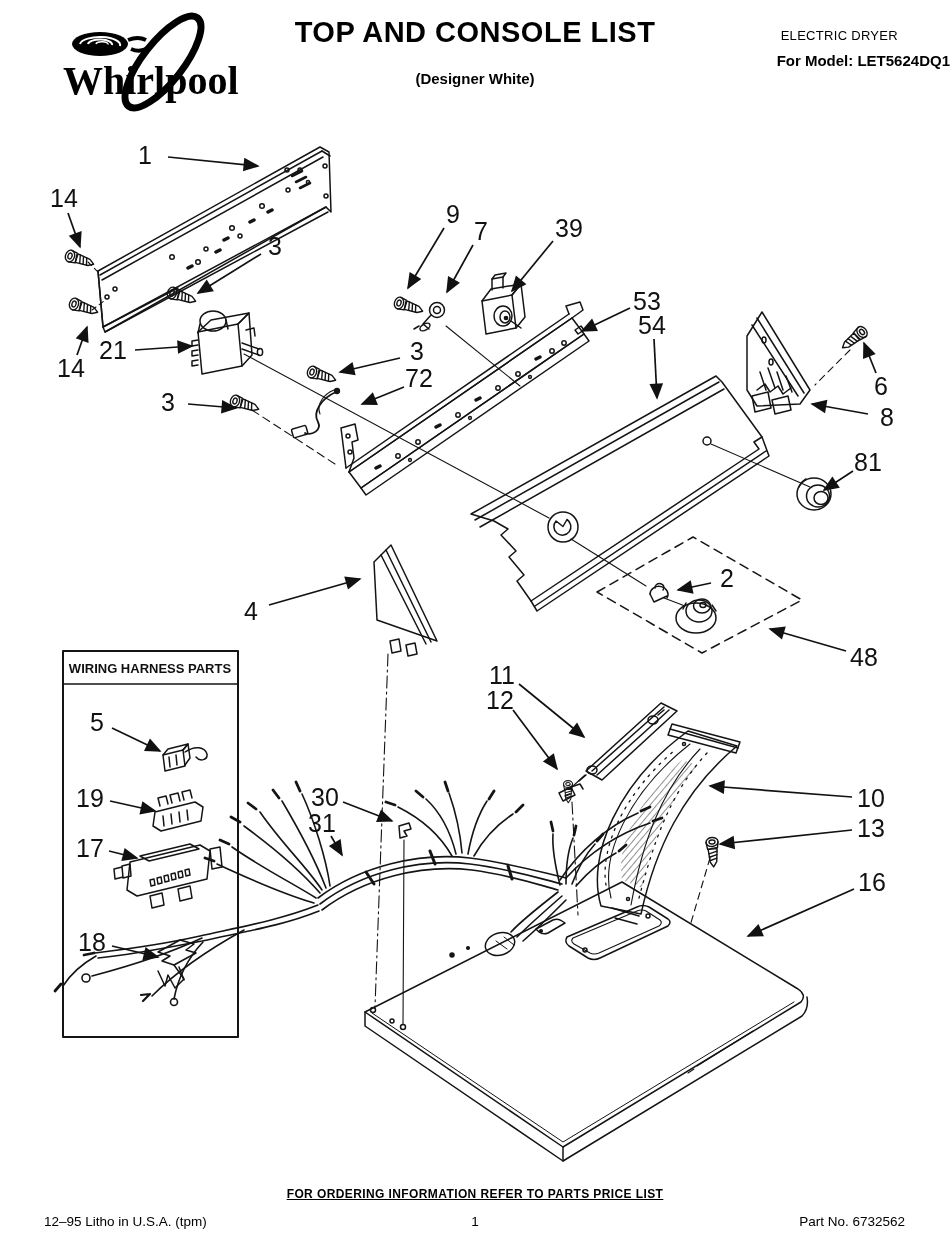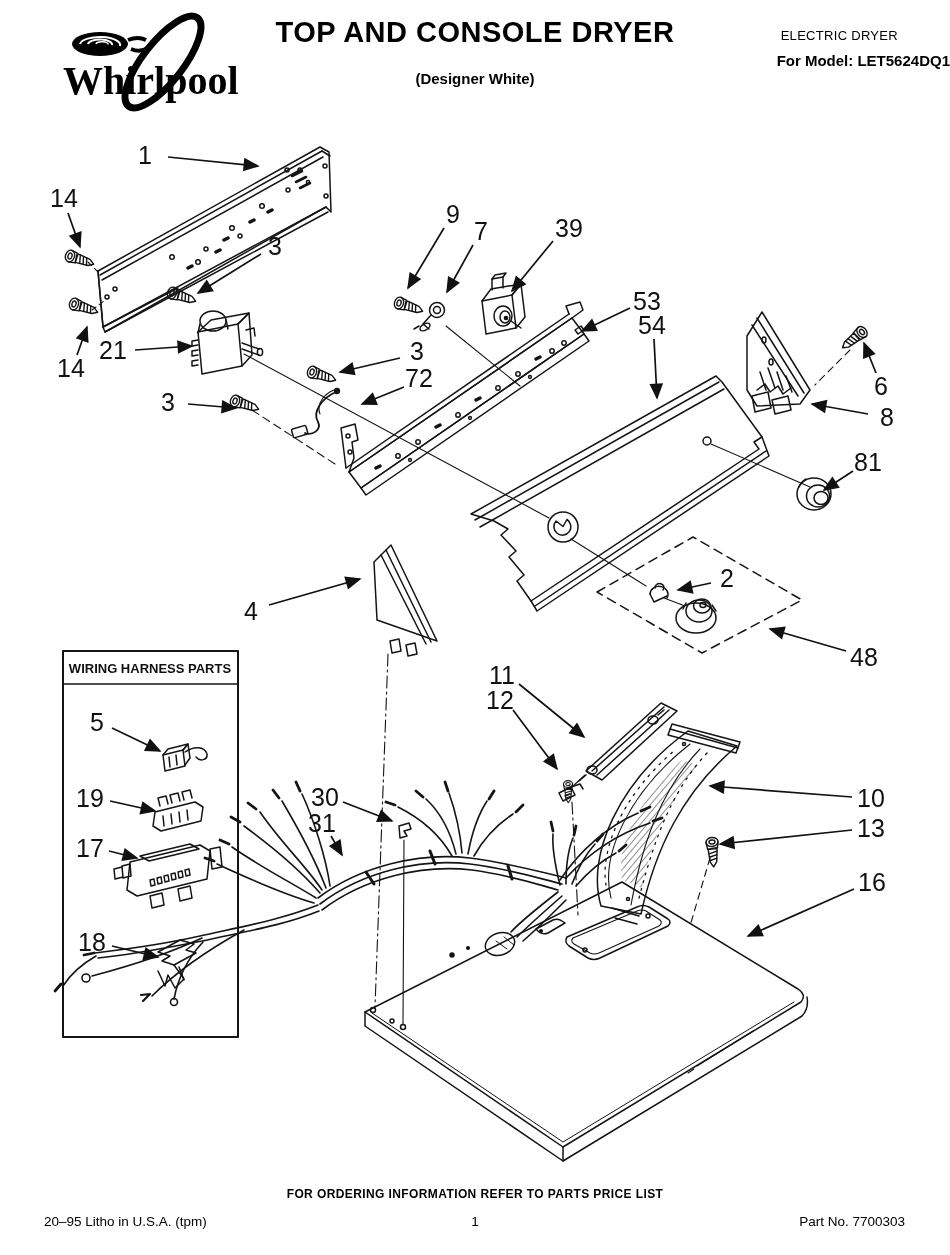--- a/index.html
+++ b/index.html
@@ -4,21 +4,21 @@
 <style>
   html,body{margin:0;padding:0;background:#e8e8e8;}
   .page{position:relative;width:950px;height:1255px;background:#fff;overflow:hidden;
         font-family:"Liberation Sans",sans-serif;color:#000;}
   .hdr-center{position:absolute;left:0;right:0;top:0;text-align:center;pointer-events:none;}
   .hdr-title{margin-top:16px;font-size:29px;font-weight:bold;letter-spacing:.5px;}
   .hdr-model{margin-top:3px;font-size:15px;font-weight:bold;text-align:right;}
   .hdr-finish{margin-top:1px;font-size:15px;font-weight:bold;text-align:center;}
   .hdr-type{position:absolute;top:28px;right:52px;font-size:13px;letter-spacing:.3px;}
   .ftr-note{position:absolute;left:0;right:0;top:1187px;text-align:center;
-            font-size:12px;font-weight:bold;letter-spacing:.4px;}
+            font-size:12px;font-weight:bold;letter-spacing:.4px;text-decoration:underline;}
   .ftr-litho{position:absolute;left:44px;top:1214px;font-size:13.5px;}
   .ftr-page{position:absolute;left:0;right:0;top:1214px;text-align:center;font-size:13.5px;}
   .ftr-part{position:absolute;right:45px;top:1214px;font-size:13.5px;}
   svg.diagram{position:absolute;left:0;top:0;}
   svg.diagram .callout-num{font-family:"Liberation Sans",sans-serif;font-size:25px;fill:#111;
             text-anchor:middle;}
   svg.diagram .callout-arrow{stroke:#111;stroke-width:1.7;}
   .logo{position:absolute;left:55px;top:10px;}
 </style>
 </head>
@@ -32,21 +32,21 @@
       <ellipse cx="45" cy="34" rx="28" ry="12" fill="#000"></ellipse>
       <path d="M25,34 a20,8 0 1 1 40,2" fill="none" stroke="#fff" stroke-width="2"></path>
       <path d="M33,34 a12,5 0 1 1 24,1" fill="none" stroke="#fff" stroke-width="2"></path>
       <path d="M41,34 a6,2.5 0 1 1 12,.5" fill="none" stroke="#fff" stroke-width="1.6"></path>
       <path d="M73,30 q10,-4 18,0 M76,39 q9,4 17,-1" stroke="#000" stroke-width="4" fill="none"></path>
     </g>
     <text x="8" y="84" font-family="Liberation Serif,serif" font-weight="bold" font-size="40" fill="#000">Whirlpool</text>
   </svg>
 
   <div class="hdr-center">
-    <div class="hdr-title">TOP AND CONSOLE DRYER</div>
+    <div class="hdr-title">TOP AND CONSOLE LIST</div>
     <div class="hdr-model">For Model: LET5624DQ1</div>
     <div class="hdr-finish">(Designer White)</div>
   </div>
   <div class="hdr-type">ELECTRIC DRYER</div>
 
   <svg class="diagram" width="950" height="1255" viewBox="0 0 950 1255">
     <defs>
       <marker id="arrowhead" markerWidth="11" markerHeight="9" refX="9" refY="4.5" orient="auto">
         <path d="M0.5,0.5 L10,4.5 L0.5,8.5 Z" fill="#111"></path>
       </marker>
@@ -420,16 +420,16 @@
         <text x="871" y="828" class="callout-num" dominant-baseline="central">13</text>
         <line x1="852" y1="830" x2="720" y2="844" class="callout-arrow" marker-end="url(#arrowhead)"></line>
         <text x="872" y="882" class="callout-num" dominant-baseline="central">16</text>
         <line x1="854" y1="889" x2="748" y2="936" class="callout-arrow" marker-end="url(#arrowhead)"></line>
       </g>
 
     <text x="150" y="673" text-anchor="middle" font-size="13" font-weight="bold" font-family="Liberation Sans,sans-serif" fill="#111">WIRING HARNESS PARTS</text>
   </svg>
 
   <div class="ftr-note">FOR ORDERING INFORMATION REFER TO PARTS PRICE LIST</div>
-  <div class="ftr-litho">20–95 Litho in U.S.A. (tpm)</div>
+  <div class="ftr-litho">12–95 Litho in U.S.A. (tpm)</div>
   <div class="ftr-page">1</div>
-  <div class="ftr-part">Part No. 7700303</div>
+  <div class="ftr-part">Part No. 6732562</div>
 </div>
 
 </body></html>

